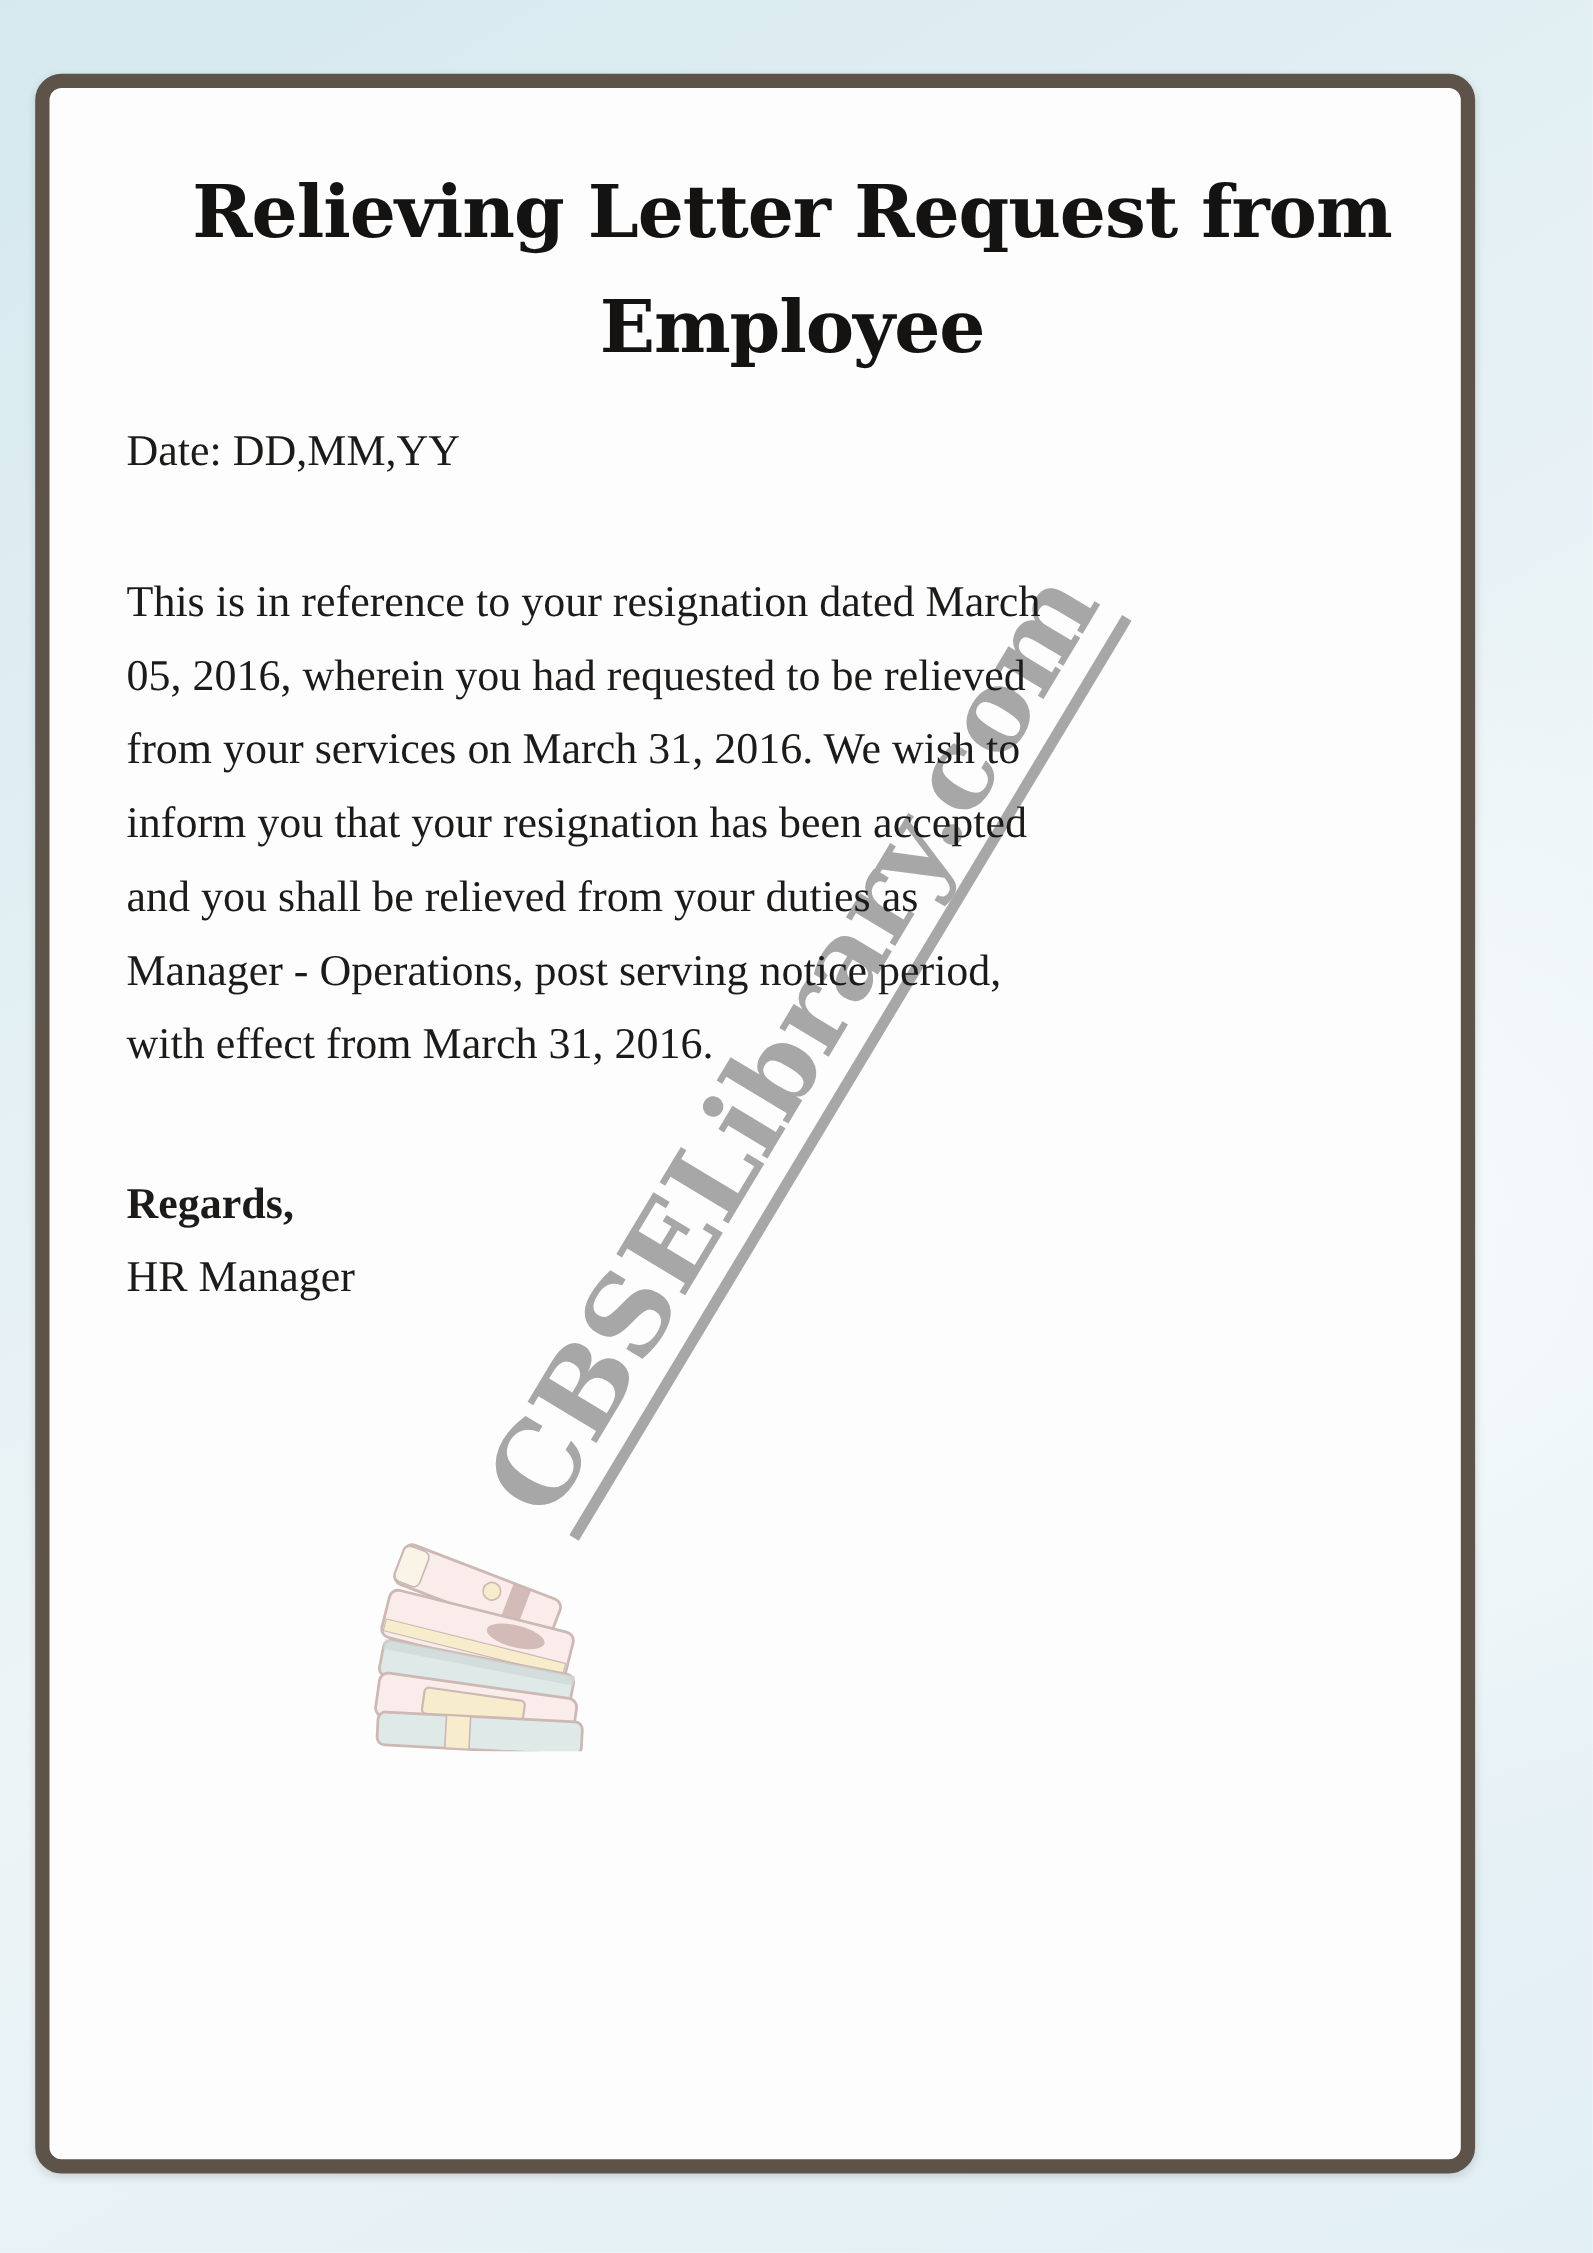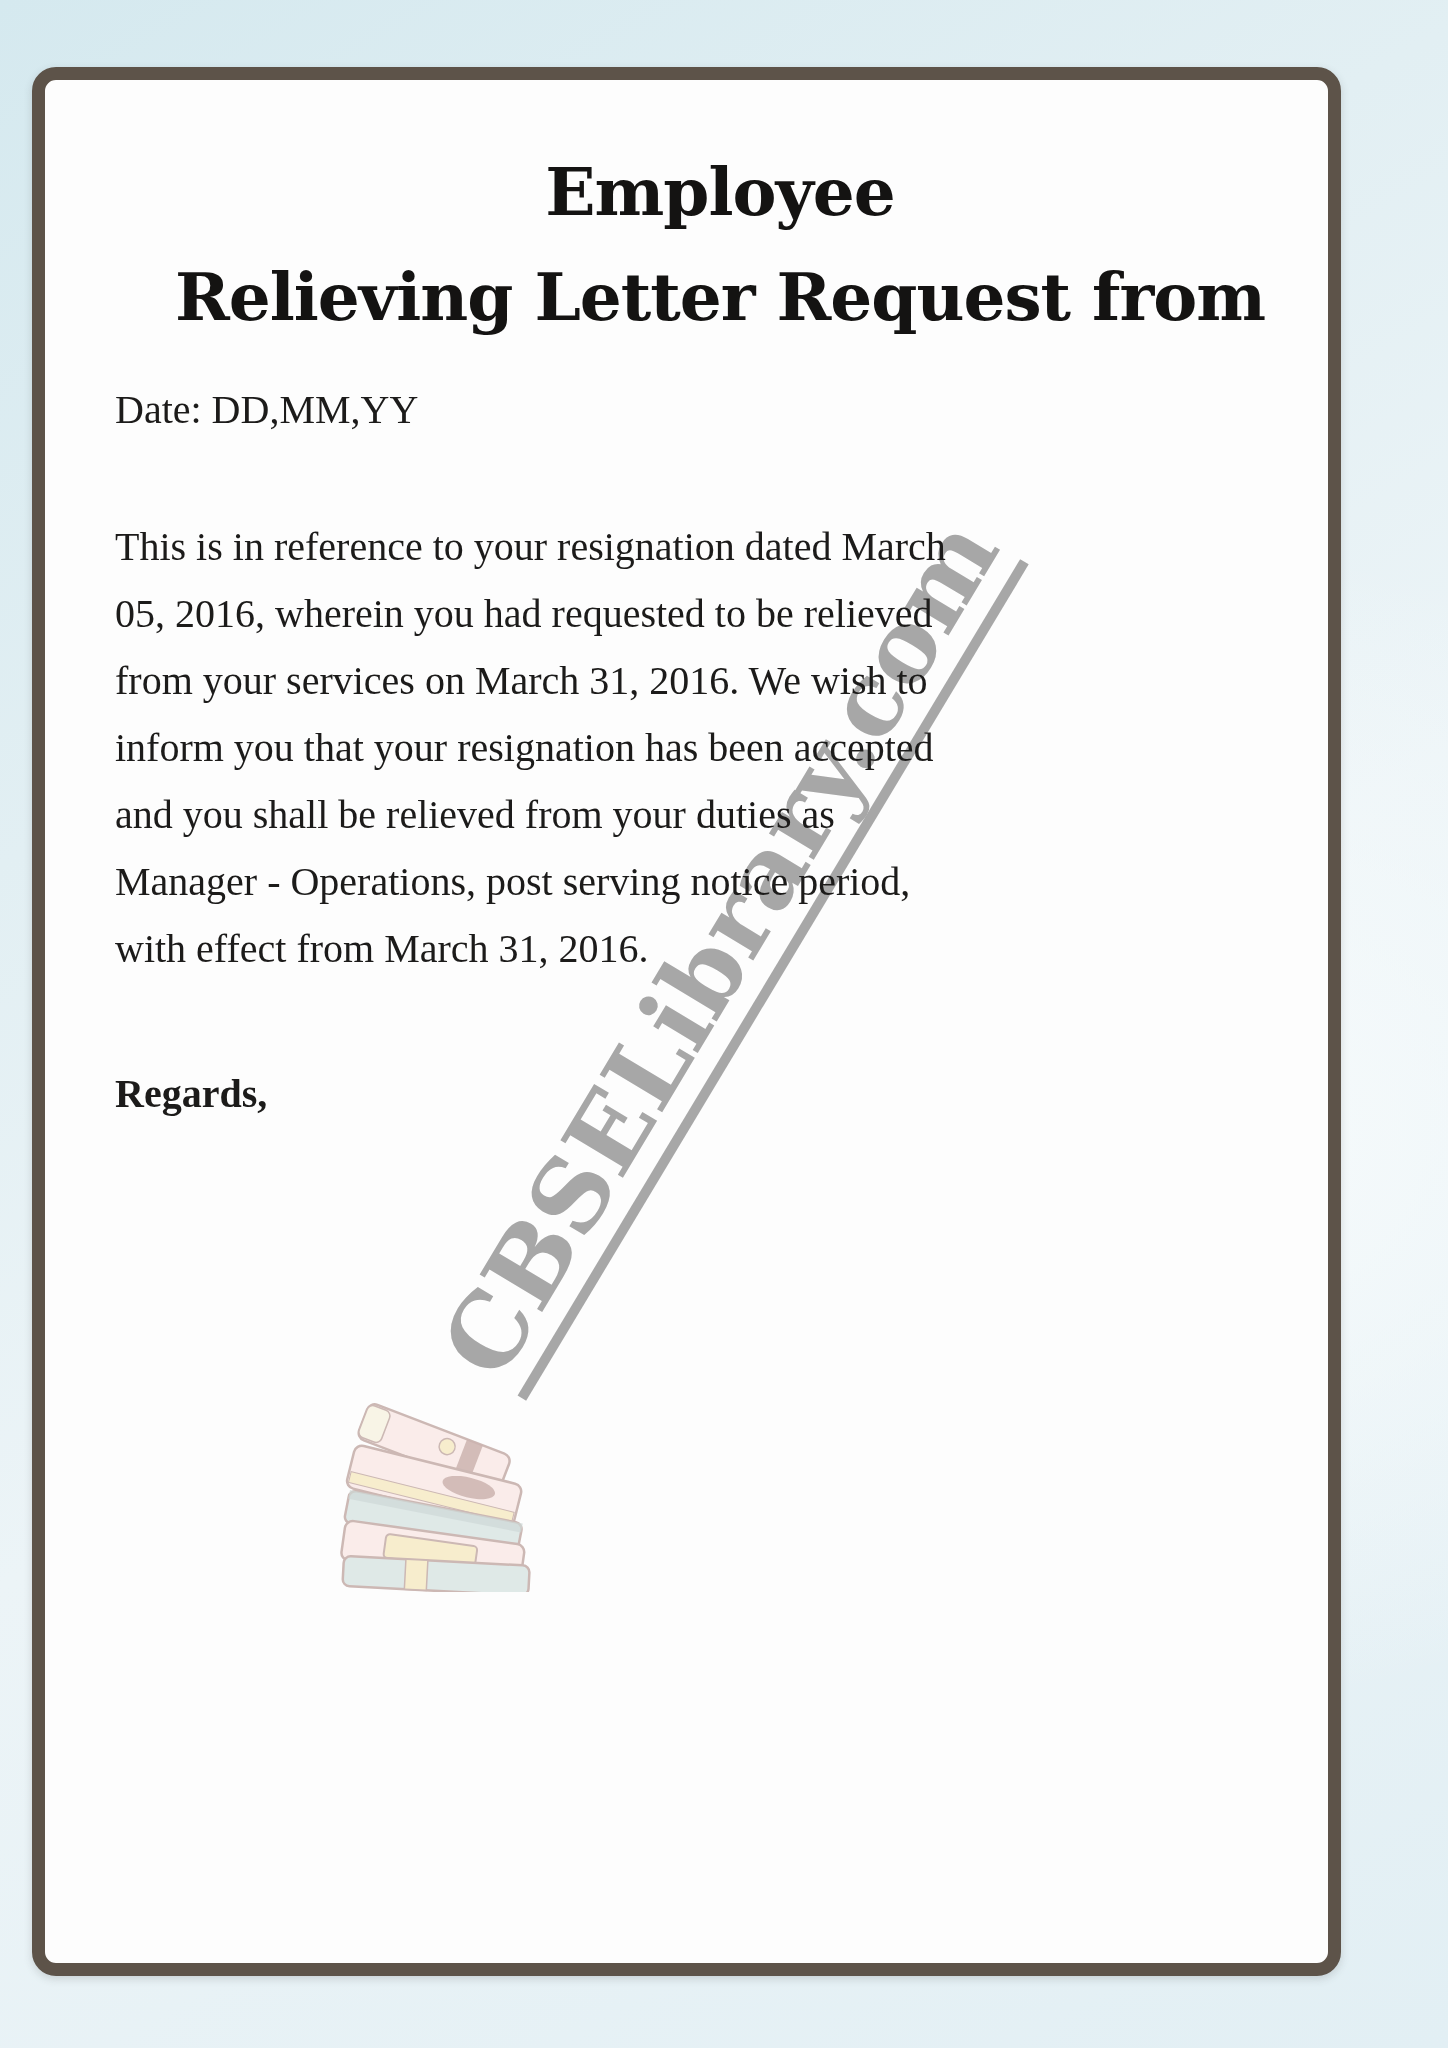--- a/index.html
+++ b/index.html
@@ -119,33 +119,34 @@
     <g transform="translate(14,184) rotate(3)">
       <rect x="0" y="0" width="186" height="30" rx="7" fill="#b7cecb" stroke="#8a5a50" stroke-width="2.5"></rect>
       <rect x="62" y="0" width="22" height="30" fill="#f0d98c" stroke="#8a5a50" stroke-width="1.5"></rect>
     </g>
   </svg>
 
   <div class="watermark">CBSELibrary.com</div>
 
   <div class="content">
     <h1 class="title">
+      <span>Relieving Letter Request from</span>
       <span>Employee</span>
-      <span>Relieving Letter Request from</span>
     </h1>
 
     <p class="date-line">Date: DD,MM,YY</p>
 
 
 
     <p class="para">This is in reference to your resignation dated March
 05, 2016, wherein you had requested to be relieved
 from your services on March 31, 2016. We wish to
 inform you that your resignation has been accepted
 and you shall be relieved from your duties as
 Manager - Operations, post serving notice period,
 with effect from March 31, 2016.</p>
 
 
     <p class="closing">Regards,</p>
 
+    <p class="signature">HR Manager</p>
   </div>
 </div>
 
 </body></html>

